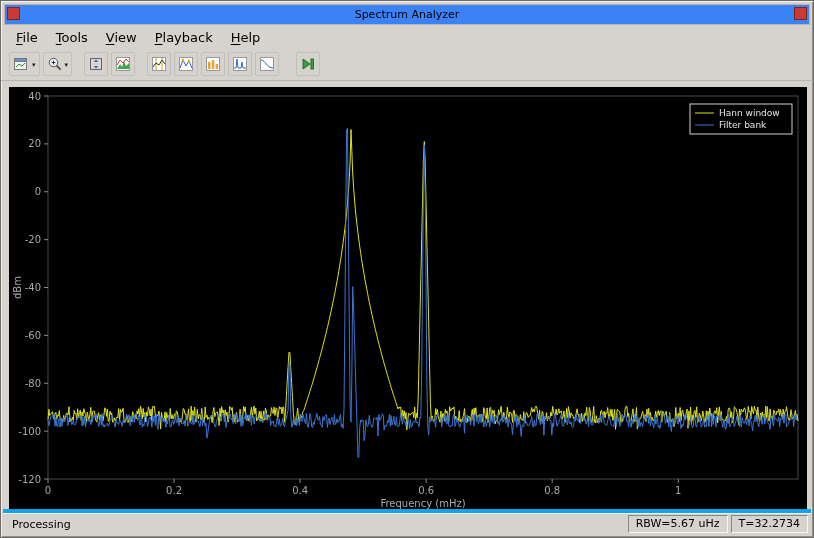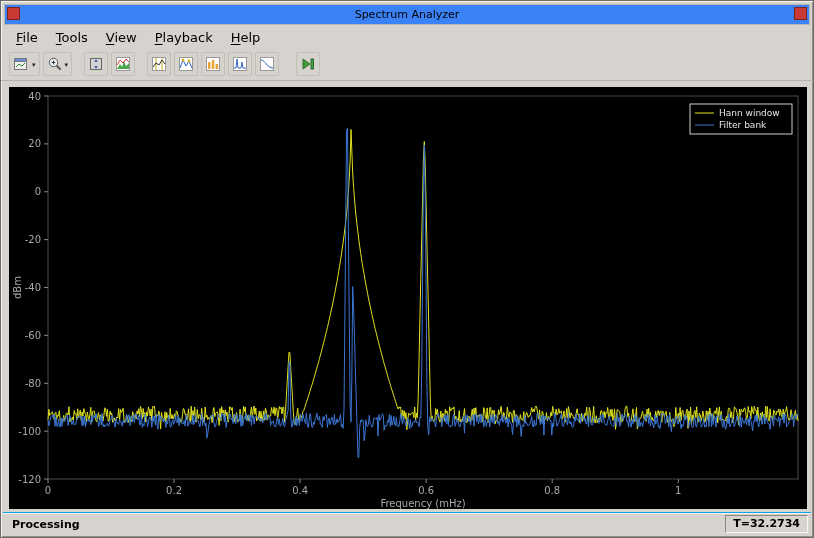--- a/index.html
+++ b/index.html
@@ -11,21 +11,21 @@
   .menubar{display:flex;align-items:center;height:24px;padding-left:6px;font-size:13px;color:#000;}
   .menu-item{padding:3px 9px;cursor:default;}
   .menu-item u{text-underline-offset:2px;}
   .toolbar{display:flex;align-items:center;height:30px;padding:0 4px 1px 8px;border-bottom:1px solid #b8b5ae;}
   .tb-btn{display:inline-flex;align-items:center;justify-content:center;height:24px;min-width:24px;padding:2px 3px;margin-right:3px;background:#d6d3ce;border:1px solid #c3c0b9;border-radius:2px;cursor:default;}
   .tb-btn svg{display:block;}
   .caret{font-size:7px;margin-left:2px;color:#222;line-height:1;}
   .gapL{margin-left:9px;}
   .gapXL{margin-left:14px;}
   .plot-panel{position:absolute;left:8px;top:86px;width:798px;height:422px;background:#000;}
-  .statusbar{position:absolute;left:2px;right:2px;bottom:2px;height:22px;display:flex;align-items:center;font-size:11px;color:#000;background:#d6d3ce;border-top:1px solid #0ea5e9;box-shadow:0 1px 0 #f2f1ee inset;padding:0 3px;font-weight:bold;}
+  .statusbar{position:absolute;left:2px;right:2px;bottom:2px;height:22px;display:flex;align-items:center;font-size:11px;color:#000;background:#d6d3ce;border-top:4px solid #0ea5e9;box-shadow:0 1px 0 #f2f1ee inset;padding:0 3px;}
   .status-left{flex:1;padding-left:6px;}
   .status-box{margin-left:3px;height:16px;line-height:15px;padding:0 7px;border:1px solid;border-color:#8a8781 #f7f6f3 #f7f6f3 #8a8781;white-space:nowrap;}
 </style>
 </head>
 <body>
 
 <div class="window">
 
   <div class="titlebar">
     <div class="titlebtn left"></div>
@@ -168,16 +168,17 @@
         <rect x="681" y="17" width="102" height="30" fill="#000" stroke="#cfcfcf"></rect>
         <line x1="686" y1="26" x2="705" y2="26" stroke="#e0e31f"></line>
         <text x="710" y="29" fill="#e8e8e8" font-size="9" font-family="DejaVu Sans, sans-serif">Hann window</text>
         <line x1="686" y1="38" x2="705" y2="38" stroke="#3a76d2"></line>
         <text x="710" y="41" fill="#e8e8e8" font-size="9" font-family="DejaVu Sans, sans-serif">Filter bank</text>
       </svg>
   </div>
 
   <div class="statusbar">
     <div class="status-left">Processing</div>
+    <div class="status-box">RBW=5.67 uHz</div>
     <div class="status-box">T=32.2734</div>
   </div>
 
 </div>
 
 </body></html>

